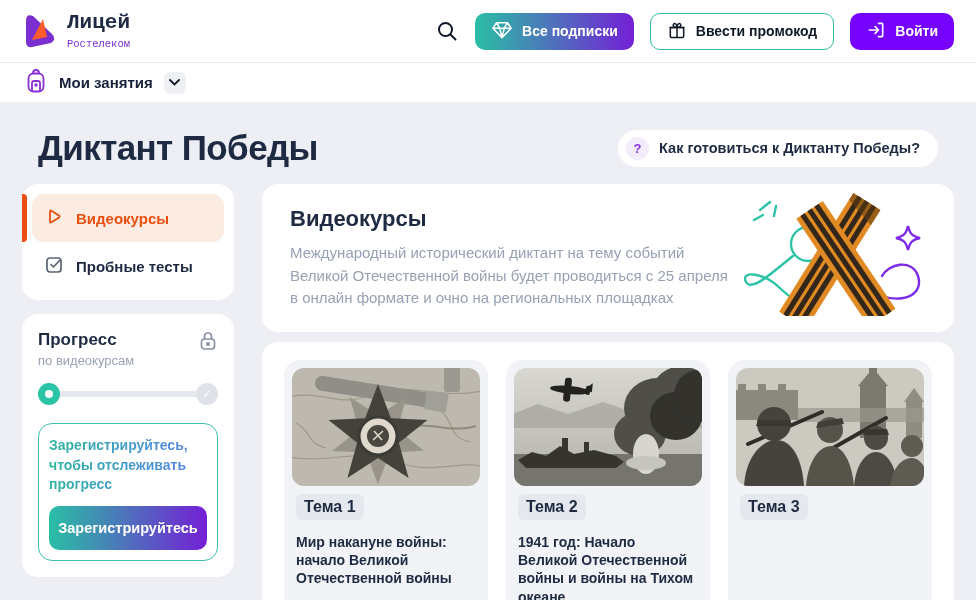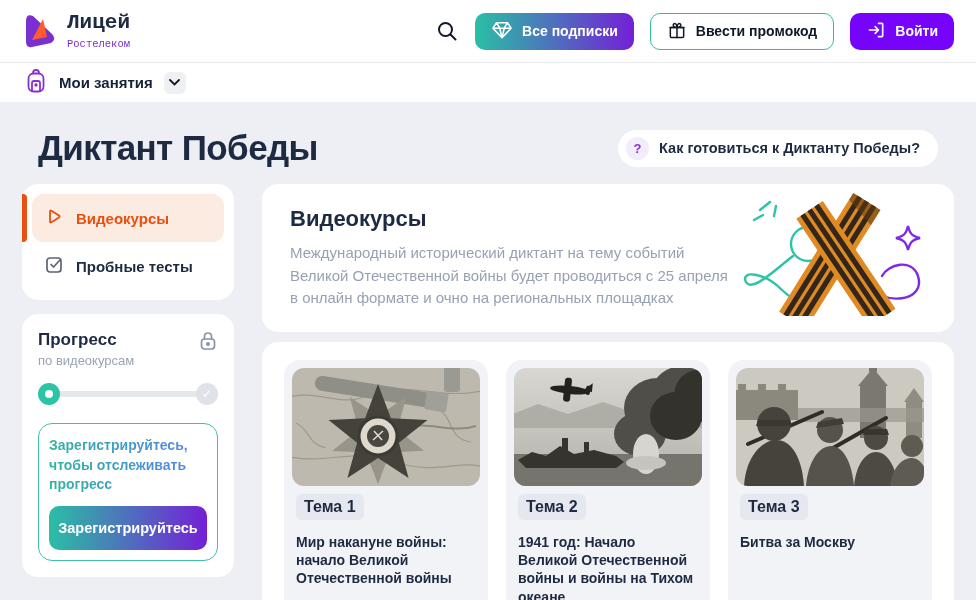--- a/index.html
+++ b/index.html
@@ -400,20 +400,19 @@
                   <path d="M133 67 H159 L157 61 H135 Z" fill="#38362e"></path>
                   <path d="M124 118 C126 96 136 84 146 84 C158 84 166 100 168 118 Z"></path>
                 </g>
                 <g fill="#5d5b52">
                   <circle cx="182" cy="78" r="11"></circle>
                   <path d="M160 118 C162 100 172 90 182 90 C192 90 198 104 200 118 Z"></path>
                 </g>
               </svg>
             </span>
             <span class="course-badge">Тема 3</span>
-            <div class="course-title">Битва за Москву</div>
           </article>
         </div>
 
       </section>
     </main>
   </div>
 </div>
 
 </body></html>

